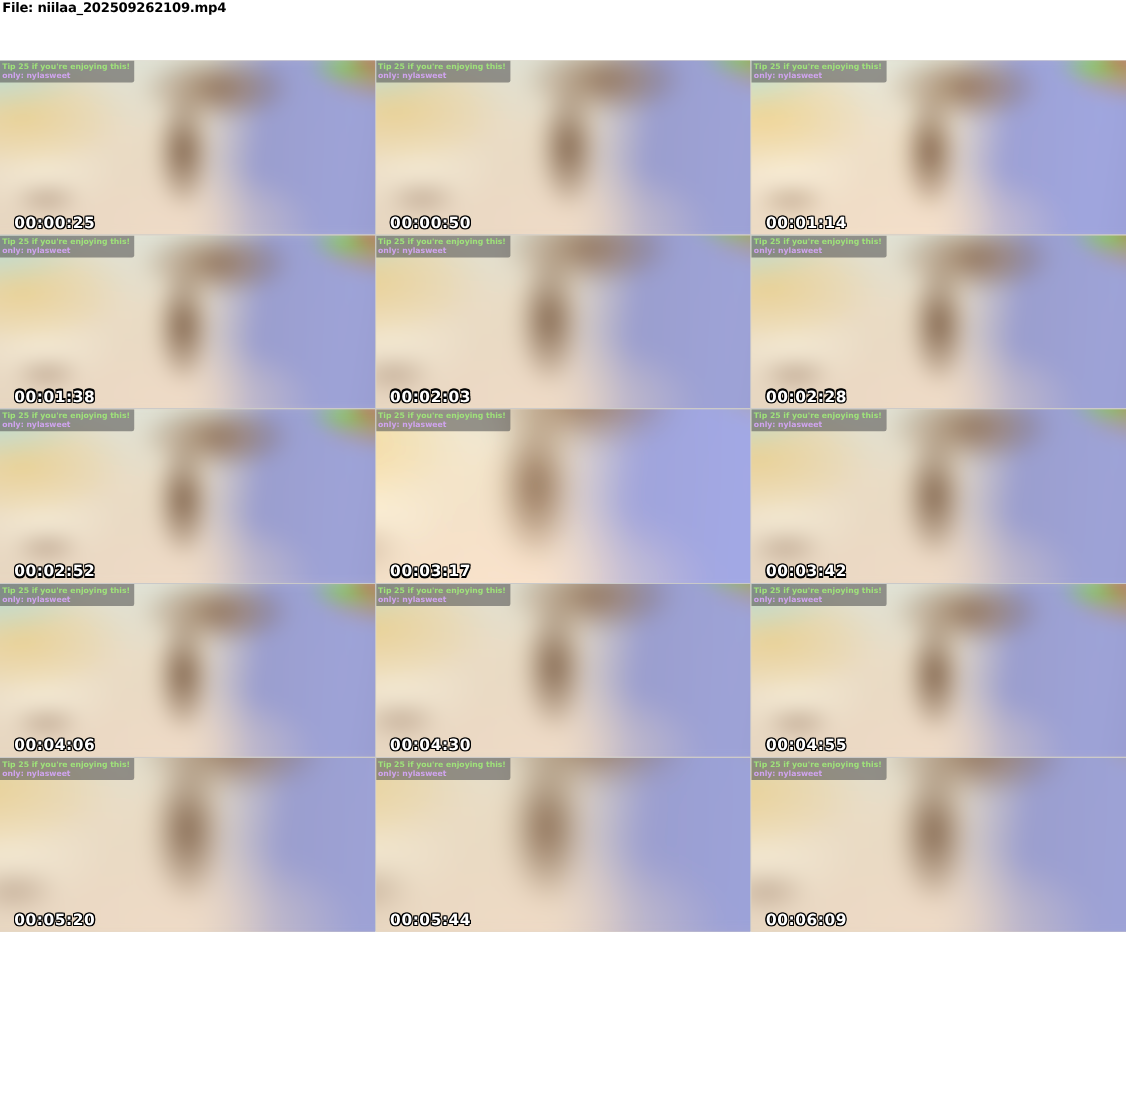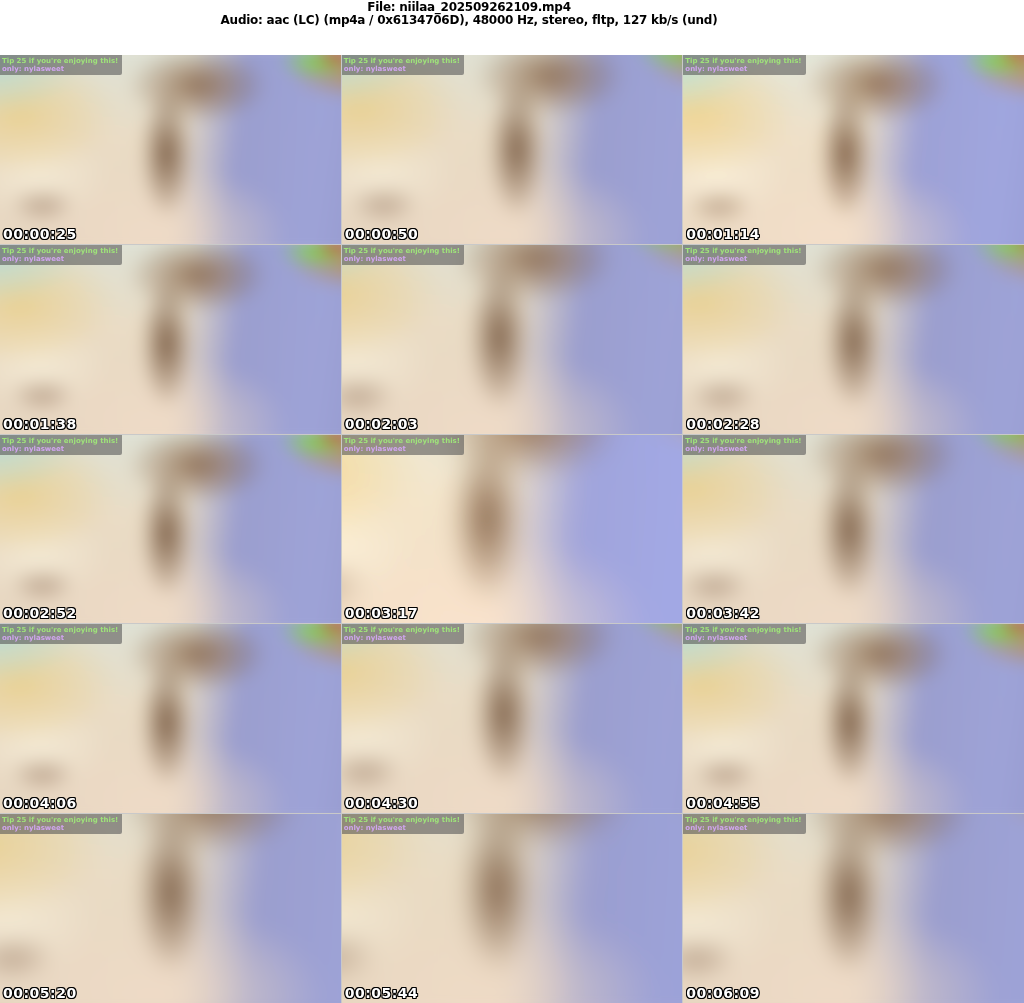--- a/index.html
+++ b/index.html
@@ -5,33 +5,32 @@
   * { margin: 0; padding: 0; box-sizing: border-box; }
   html, body { width: 1024px; height: 1003px; overflow: hidden; background: #ffffff; }
   body { font-family: "DejaVu Sans", sans-serif; }
 
   
   .header {
     width: 936px; height: 55px;
     background: var(--header-bg, #ffffff);
     color: var(--header-text, #000000);
     padding: 1px 0 0 2px;
-    text-align: center;
   }
   .header .line {
     font-size: 12px;
     font-weight: bold;
     line-height: 13.4px;
     letter-spacing: -0.25px;
     white-space: nowrap;
   }
 
   
   .grid {
-    width: 1024px; height: 948px;
+    width: 1024px; height: 792px;
     display: grid;
     grid-template-columns: repeat(3, 1fr);
     grid-template-rows: repeat(5, 1fr);
     gap: 1px;
     background: #c9c9c9;
   }
   .cell {
     position: relative;
     overflow: hidden;
     background: #e6dac6;
@@ -81,38 +80,37 @@
     font-weight: bold;
     line-height: 8px;
     letter-spacing: 0;
     white-space: nowrap;
   }
   .cap .cap-tip    { color: var(--caption-tip, #9fe37a); }
   .cap .cap-handle { color: var(--caption-handle, #d0a4ef); }
 
   
   .ts {
-    position: absolute; left: 3px; bottom: 2px;
+    position: absolute; left: 13px; bottom: 2px;
     color: var(--timestamp-text, #ffffff);
     font-size: 14px;
     font-weight: bold;
     letter-spacing: 0.5px;
     text-shadow:
       -1px -1px 0 #000, 1px -1px 0 #000,
       -1px  1px 0 #000, 1px  1px 0 #000,
        0 -1px 0 #000, 0 1px 0 #000,
       -1px 0 0 #000, 1px 0 0 #000;
   }
 </style>
 </head>
 <body>
 
 <div class="header">
   <div class="line">File: niilaa_202509262109.mp4</div>
-  <div class="line">Audio: aac (LC) (mp4a / 0x6134706D), 48000 Hz, stereo, fltp, 127 kb/s (und)</div>
 </div>
 
 <div class="grid">
 
   <figure class="cell">
     <div class="ph"></div>
     <figcaption class="cap">
       <span class="cap-tip">Tip 25 if you're enjoying this!</span>
       <span class="cap-handle">only: nylasweet</span>
     </figcaption>

